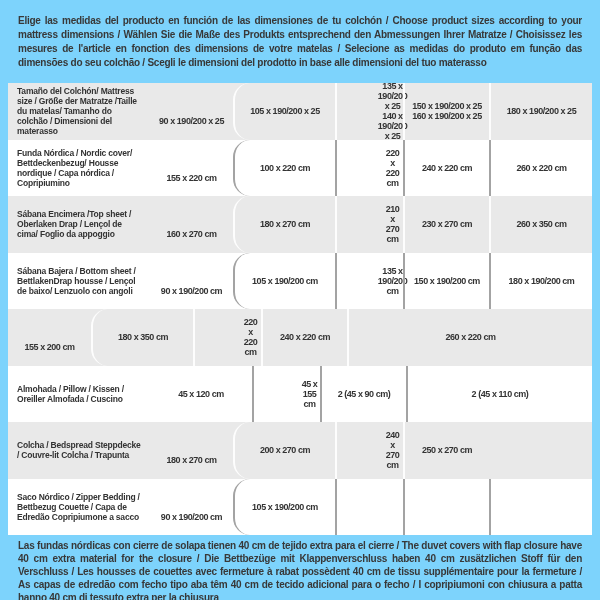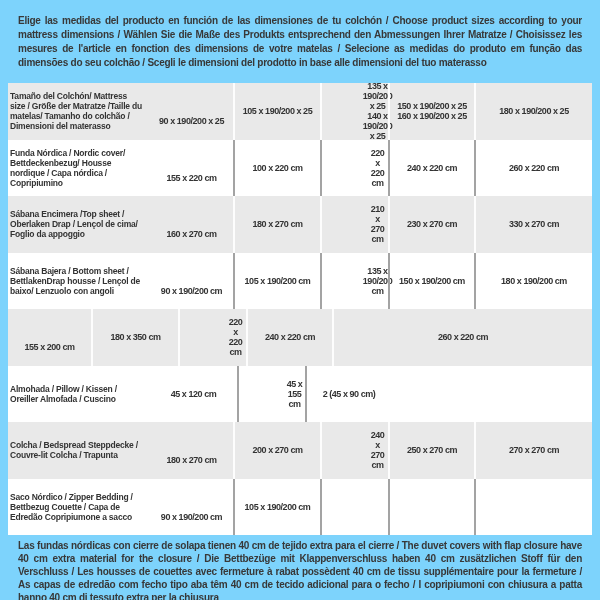--- a/index.html
+++ b/index.html
@@ -14,33 +14,33 @@
     letter-spacing:-0.25px; text-align:justify; color:#383838;
   }
   .intro { top:14px; }
   .footer { top:539px; line-height:13px; }
   .size-table { position:absolute; left:8px; right:8px; top:83px; }
   .row { display:flex; align-items:stretch; height:56.5px; background:#ffffff; }
   .row.alt { background:#e9e9e9; }
   .lbl {
     width:142px; box-sizing:border-box;
     display:flex; align-items:center;
-    padding:2px 6px 2px 2px;
+    padding:2px 6px 2px 9px;
     font-size:8.5px; line-height:10px; font-weight:bold; letter-spacing:-0.2px;
     color:#333333;
   }
   .val {
     box-sizing:border-box;
     display:flex; align-items:center; justify-content:center;
     text-align:center; white-space:pre-line;
     font-size:9px; font-weight:bold; letter-spacing:-0.45px;
     color:#333333; padding:0 1px;
   }
   .v1 { width:83px;margin-top:20px; }
-  .v2 { width:87px; }
+  .v2 { width:102px;border-radius:17px; }
   .v3 { width:68px;padding-left:46px; }
   .v4 { width:86px; }
   .v5 { flex:1; }
   .row .val + .val { border-left:2px solid #a3a3a3; }
   .row.alt .val + .val { border-left:2px solid #fdfdfd; }
 </style>
 </head>
 <body>
 
 <div class="page">
@@ -68,21 +68,21 @@
       <div class="val v4">240 x 220 cm</div>
       <div class="val v5">260 x 220 cm</div>
     </div>
 
     <div class="row alt">
       <div class="lbl">Sábana Encimera /Top sheet / Oberlaken Drap / Lençol de cima/ Foglio da appoggio</div>
       <div class="val v1">160 x 270 cm</div>
       <div class="val v2">180 x 270 cm</div>
       <div class="val v3">210 x 270 cm</div>
       <div class="val v4">230 x 270 cm</div>
-      <div class="val v5">330 x 270 cm</div>
+      <div class="val v5">260 x 350 cm</div>
     </div>
 
     <div class="row">
       <div class="lbl">Sábana Bajera / Bottom sheet / BettlakenDrap housse / Lençol de baixo/ Lenzuolo con angoli</div>
       <div class="val v1">90 x 190/200 cm</div>
       <div class="val v2">105 x 190/200 cm</div>
       <div class="val v3">135 x 190/200 cm</div>
       <div class="val v4">150 x 190/200 cm</div>
       <div class="val v5">180 x 190/200 cm</div>
     </div>
@@ -93,29 +93,29 @@
       <div class="val v3">220 x 220 cm</div>
       <div class="val v4">240 x 220 cm</div>
       <div class="val v5">260 x 220 cm</div>
     </div>
 
     <div class="row">
       <div class="lbl">Almohada / Pillow / Kissen / Oreiller Almofada / Cuscino</div>
       <div class="val v2">45 x 120 cm</div>
       <div class="val v3">45 x 155 cm</div>
       <div class="val v4">2 (45 x 90 cm)</div>
+      <div class="val v5">2 (45 x 110 cm)</div>
     </div>
 
     <div class="row alt">
       <div class="lbl">Colcha / Bedspread Steppdecke / Couvre-lit Colcha / Trapunta</div>
       <div class="val v1">180 x 270 cm</div>
       <div class="val v2">200 x 270 cm</div>
       <div class="val v3">240 x 270 cm</div>
       <div class="val v4">250 x 270 cm</div>
-      <div class="val v5">270 x 270 cm</div>
     </div>
 
     <div class="row">
       <div class="lbl">Saco Nórdico / Zipper Bedding / Bettbezug Couette / Capa de Edredão Copripiumone a sacco</div>
       <div class="val v1">90 x 190/200 cm</div>
       <div class="val v2">105 x 190/200 cm</div>
       <div class="val v3"></div>
       <div class="val v4"></div>
       <div class="val v5"></div>
     </div>

